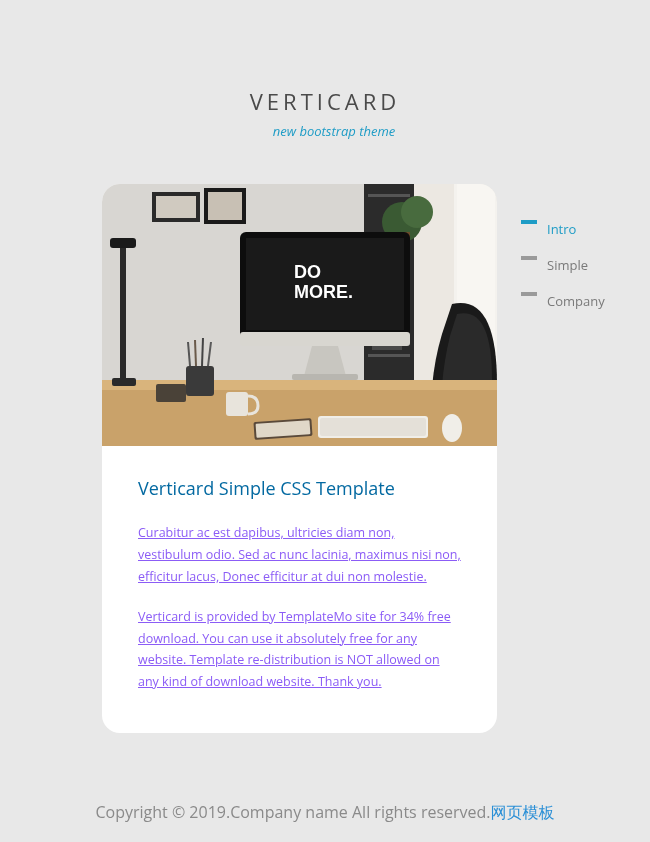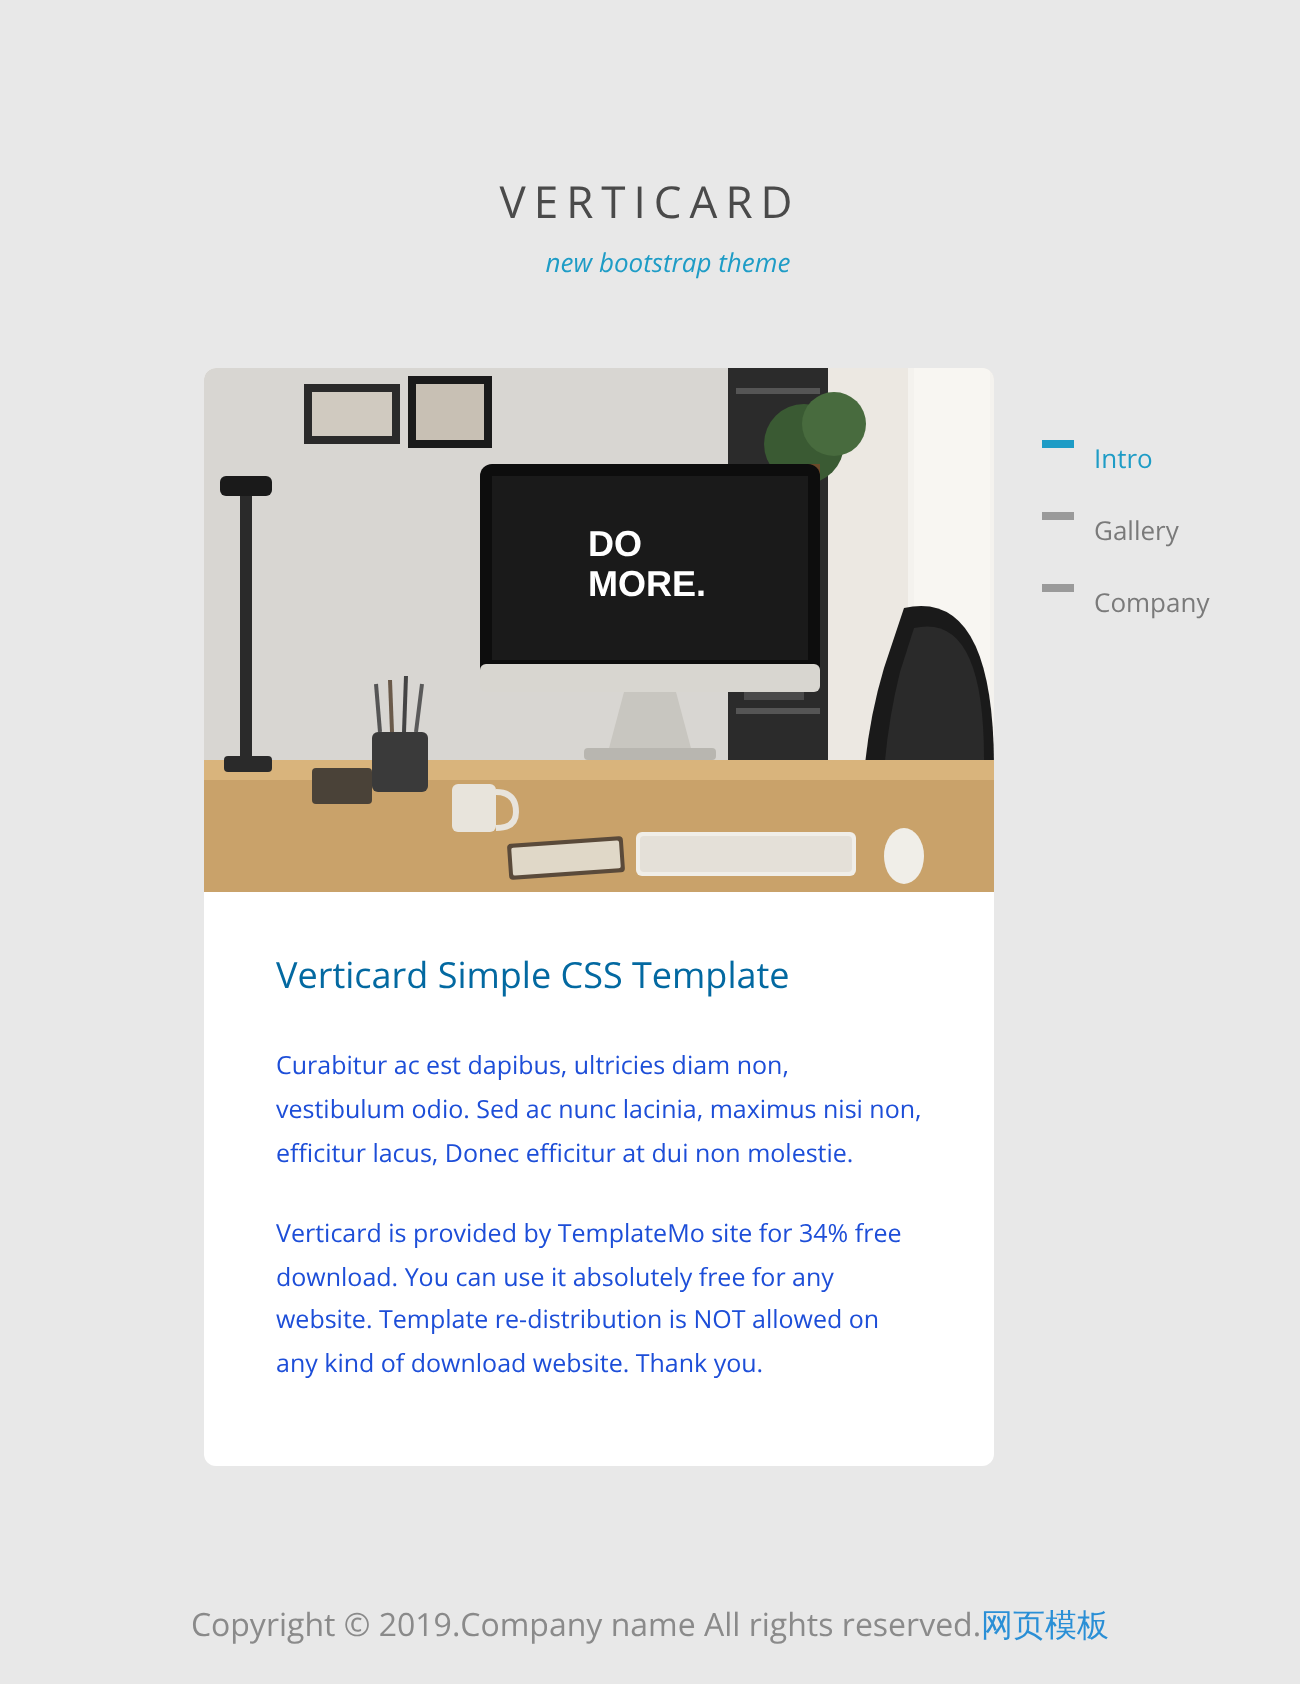--- a/index.html
+++ b/index.html
@@ -32,43 +32,44 @@
   }
   .content-row {
     display: flex;
     align-items: flex-start;
     padding: 24px 0 0 0;
   }
   .card {
     width: 395px;
     margin-left: 102px;
     background: #ffffff;
-    border-radius: 6px;
+    border-radius: 18px;
     overflow: hidden;
     box-shadow: 0 0 0 rgba(0,0,0,0);
   }
   .card-image {
     width: 100%;
     height: 262px;
     display: block;
   }
   .card-body {
     padding: 30px 36px 40px 36px;
   }
   .card-body h2 {
     font-weight: 400;
     font-size: 18px;
     color: #0369a1;
     margin-bottom: 22px;
   }
   .card-body p {
     font-size: 12.5px;
     line-height: 1.75;
-    color: #1d4ed8;
+    color: #8b5cf6;
     margin-bottom: 18px;
+    text-decoration: underline;
   }
   .card-body p:last-child { margin-bottom: 0; }
   .nav {
     margin-left: 24px;
     margin-top: 36px;
     width: 110px;
   }
   .nav-item {
     display: flex;
     margin-bottom: 18px;
@@ -182,21 +183,21 @@
     </div>
   </div>
 
   <div class="nav">
     <div class="nav-item active">
       <span class="nav-dash"></span>
       <span class="nav-label">Intro</span>
     </div>
     <div class="nav-item">
       <span class="nav-dash"></span>
-      <span class="nav-label">Gallery</span>
+      <span class="nav-label">Simple</span>
     </div>
     <div class="nav-item">
       <span class="nav-dash"></span>
       <span class="nav-label">Company</span>
     </div>
   </div>
 
 </div>
 
 <div class="footer">

